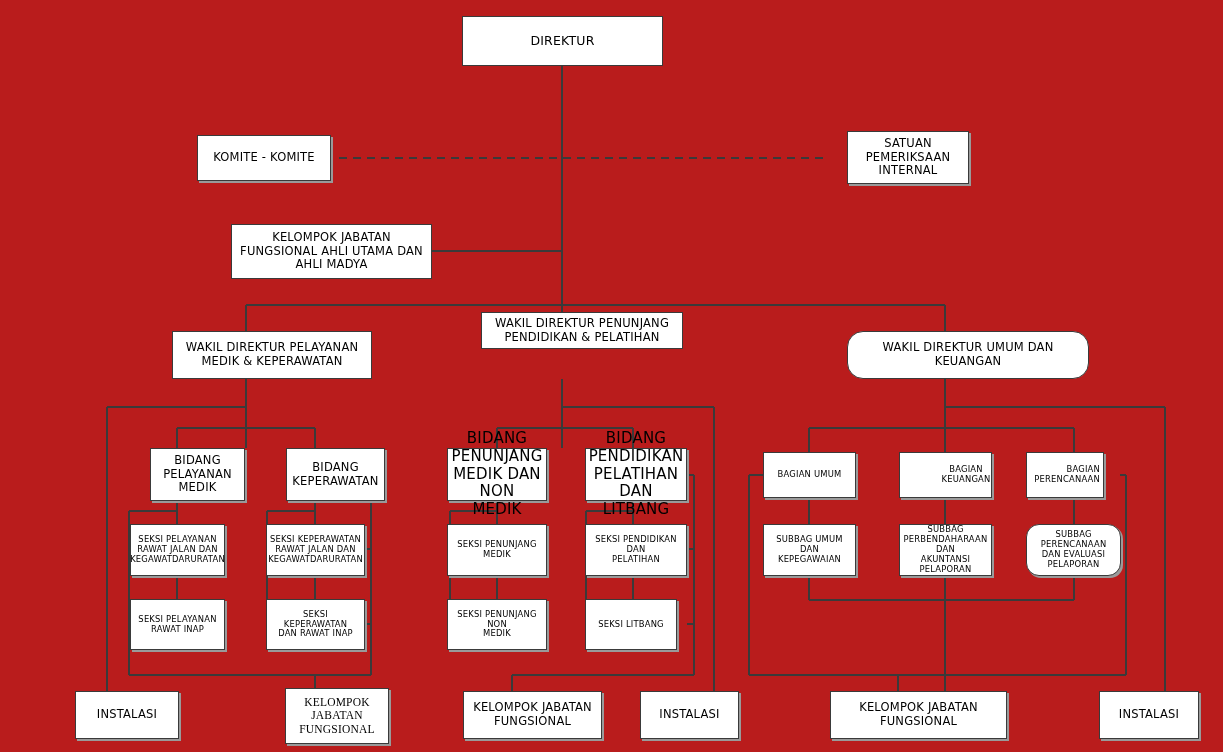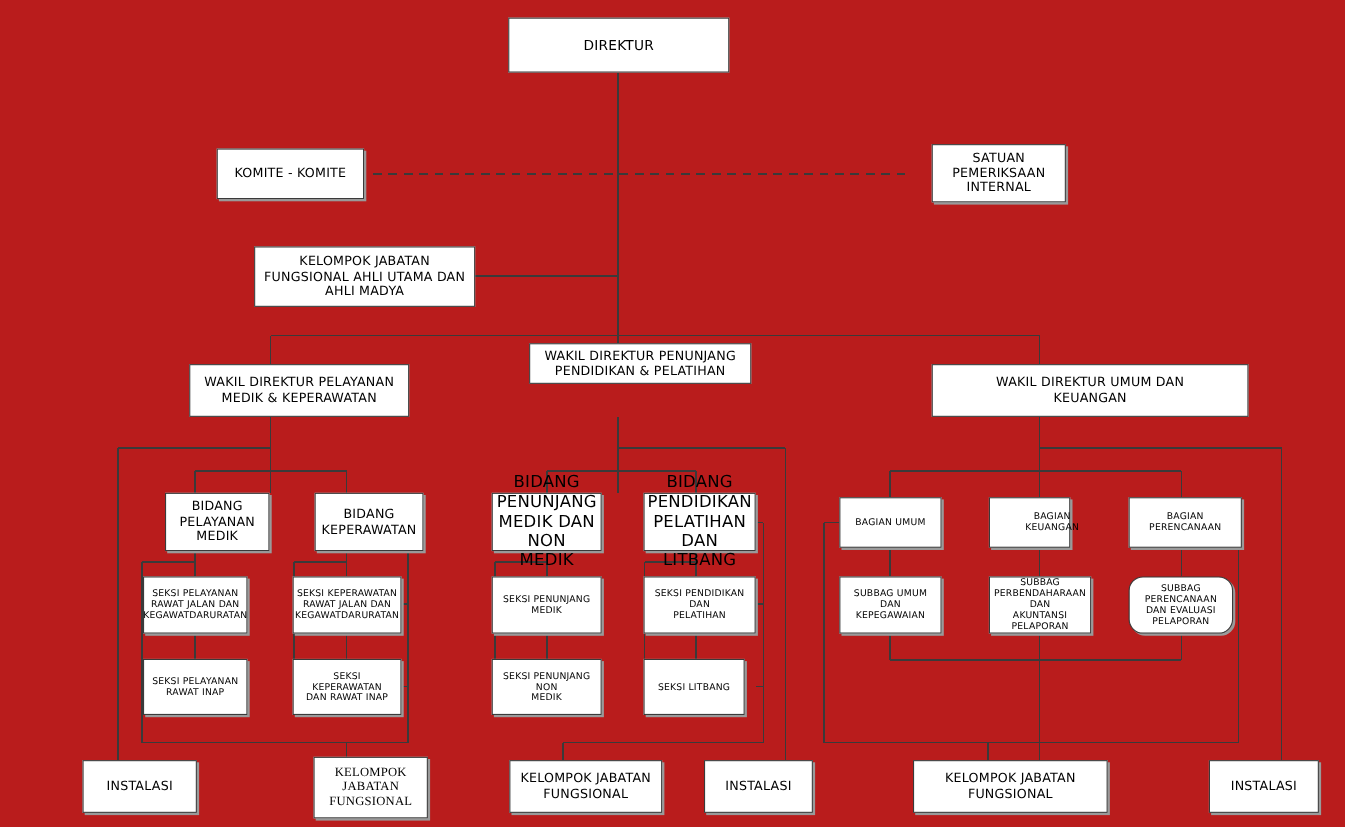--- a/index.html
+++ b/index.html
@@ -181,21 +181,21 @@
   <div class="node t-md" style="left:152px; top:331px; width:200px; height:48px;">
     <span class="label">WAKIL DIREKTUR PELAYANAN
 MEDIK &amp; KEPERAWATAN</span>
   </div>
 
   <div class="node t-md" style="left:461px; top:312px; width:202px; height:37px;justify-content:center;">
     <span class="label">WAKIL DIREKTUR PENUNJANG
 PENDIDIKAN &amp; PELATIHAN</span>
   </div>
 
-  <div class="node t-md" style="left:827px; top:331px; width:288px; height:48px;">
+  <div class="node t-md" style="left:827px; top:331px; width:242px; height:48px;border-radius:16px;">
     <span class="label">WAKIL DIREKTUR UMUM DAN
 KEUANGAN</span>
   </div>
 
   <div class="node t-md shadow-r" style="left:130px; top:448px; width:95px; height:53px;">
     <span class="label">BIDANG
 PELAYANAN
 MEDIK</span>
   </div>
 
@@ -255,25 +255,25 @@
   </div>
 
   <div class="node t-xs shadow-r" style="left:585px; top:599px; width:92px; height:51px;">
     <span class="label">SEKSI LITBANG</span>
   </div>
 
   <div class="node t-xs shadow-r" style="left:763px; top:452px; width:93px; height:46px;">
     <span class="label">BAGIAN UMUM</span>
   </div>
 
-  <div class="node t-xs shadow-r" style="left:899px; top:452px; width:74px; height:46px;padding-left:44px;">
+  <div class="node t-xs shadow-r" style="left:899px; top:452px; width:93px; height:46px;padding-left:44px;">
     <span class="label">BAGIAN KEUANGAN</span>
   </div>
 
-  <div class="node t-xs shadow-r" style="left:1026px; top:452px; width:103px; height:46px;">
+  <div class="node t-xs shadow-r" style="left:1026px; top:452px; width:78px; height:46px;text-align:right;">
     <span class="label">BAGIAN PERENCANAAN</span>
   </div>
 
   <div class="node t-xs shadow-r" style="left:763px; top:524px; width:93px; height:52px;">
     <span class="label">SUBBAG UMUM DAN
 KEPEGAWAIAN</span>
   </div>
 
   <div class="node t-xs shadow-r" style="left:899px; top:524px; width:93px; height:52px;">
     <span class="label">SUBBAG

